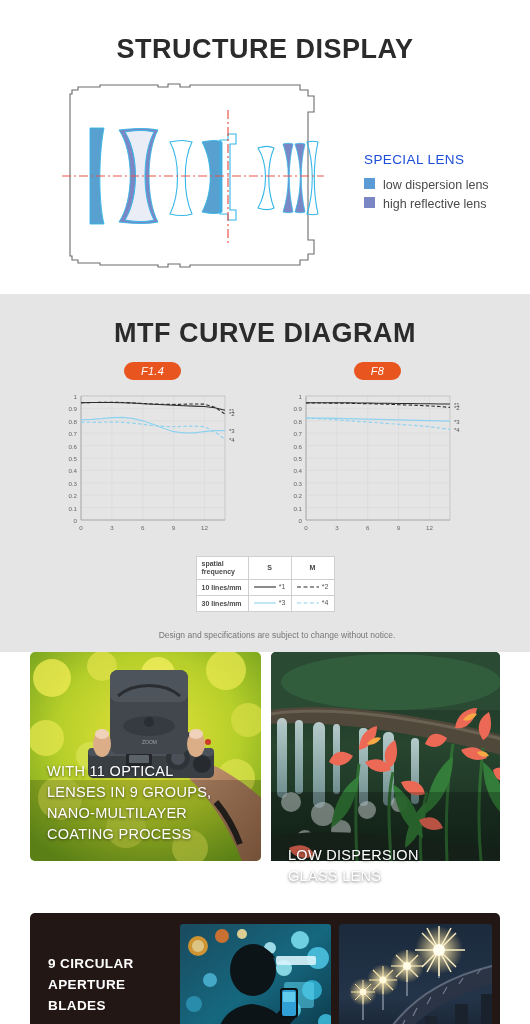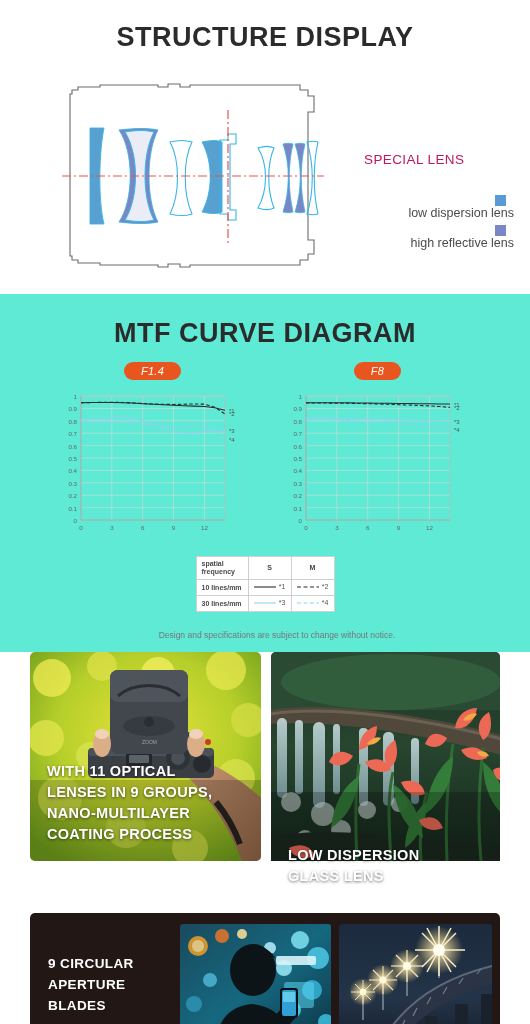--- a/index.html
+++ b/index.html
@@ -16,57 +16,56 @@
     background: #ffffff;
     height: 294px;
     position: relative;
   }
   .title-main {
     text-align: center;
     font-size: 27px;
     font-weight: bold;
     letter-spacing: 0.5px;
     color: #2b2b2b;
-    padding-top: 22px;
+    padding-top: 34px;
   }
 
   .lens-wrap {
     position: absolute;
     left: 62px; top: 82px;
     width: 262px; height: 188px;
   }
   .lens-wrap svg { display: block; }
 
   .legend {
     position: absolute;
     left: 364px; top: 152px;
     width: 150px;
   }
   .legend-title {
     font-size: 13.5px;
-    color: #be185d;
+    color: #1d4ed8;
     letter-spacing: 0.4px;
-    margin-bottom: 28px;
+    margin-bottom: 11px;
   }
   .legend-row {
     display: flex;
-    align-items: flex-end;
+    align-items: flex-start;
     margin-bottom: 5px;
-    flex-direction: column;
   }
   .legend-sw {
     width: 11px; height: 11px;
     margin-right: 8px;
     flex: 0 0 auto;
   }
   .legend-label { font-size: 12.5px; color: #4a4a4a; }
 
   
   .sec-mtf {
-    background: #5eead4;
+    background: #e5e5e5;
     height: 358px;
     position: relative;
     padding-top: 22px;
   }
   .charts-row {
     display: flex;
     justify-content: center;
     gap: 30px;
     margin-top: 12px;
   }
@@ -134,21 +133,21 @@
   }
   .photo {
     position: relative;
     border-radius: 5px;
     overflow: hidden;
   }
   .photo-cap {
     position: absolute;
     left: 17px; bottom: 16px;
     color: #ffffff;
-    font-weight: bold;
+    font-weight: normal;
     font-size: 14.5px;
     line-height: 1.45;
     letter-spacing: 0.3px;
     text-shadow: 0 1px 3px rgba(0,0,0,.55);
     white-space: pre-line;
     z-index: 3;
   }
   .photo-a { width: 236px; height: 209px; }
   .photo-b { width: 234px; height: 251px; }
 

